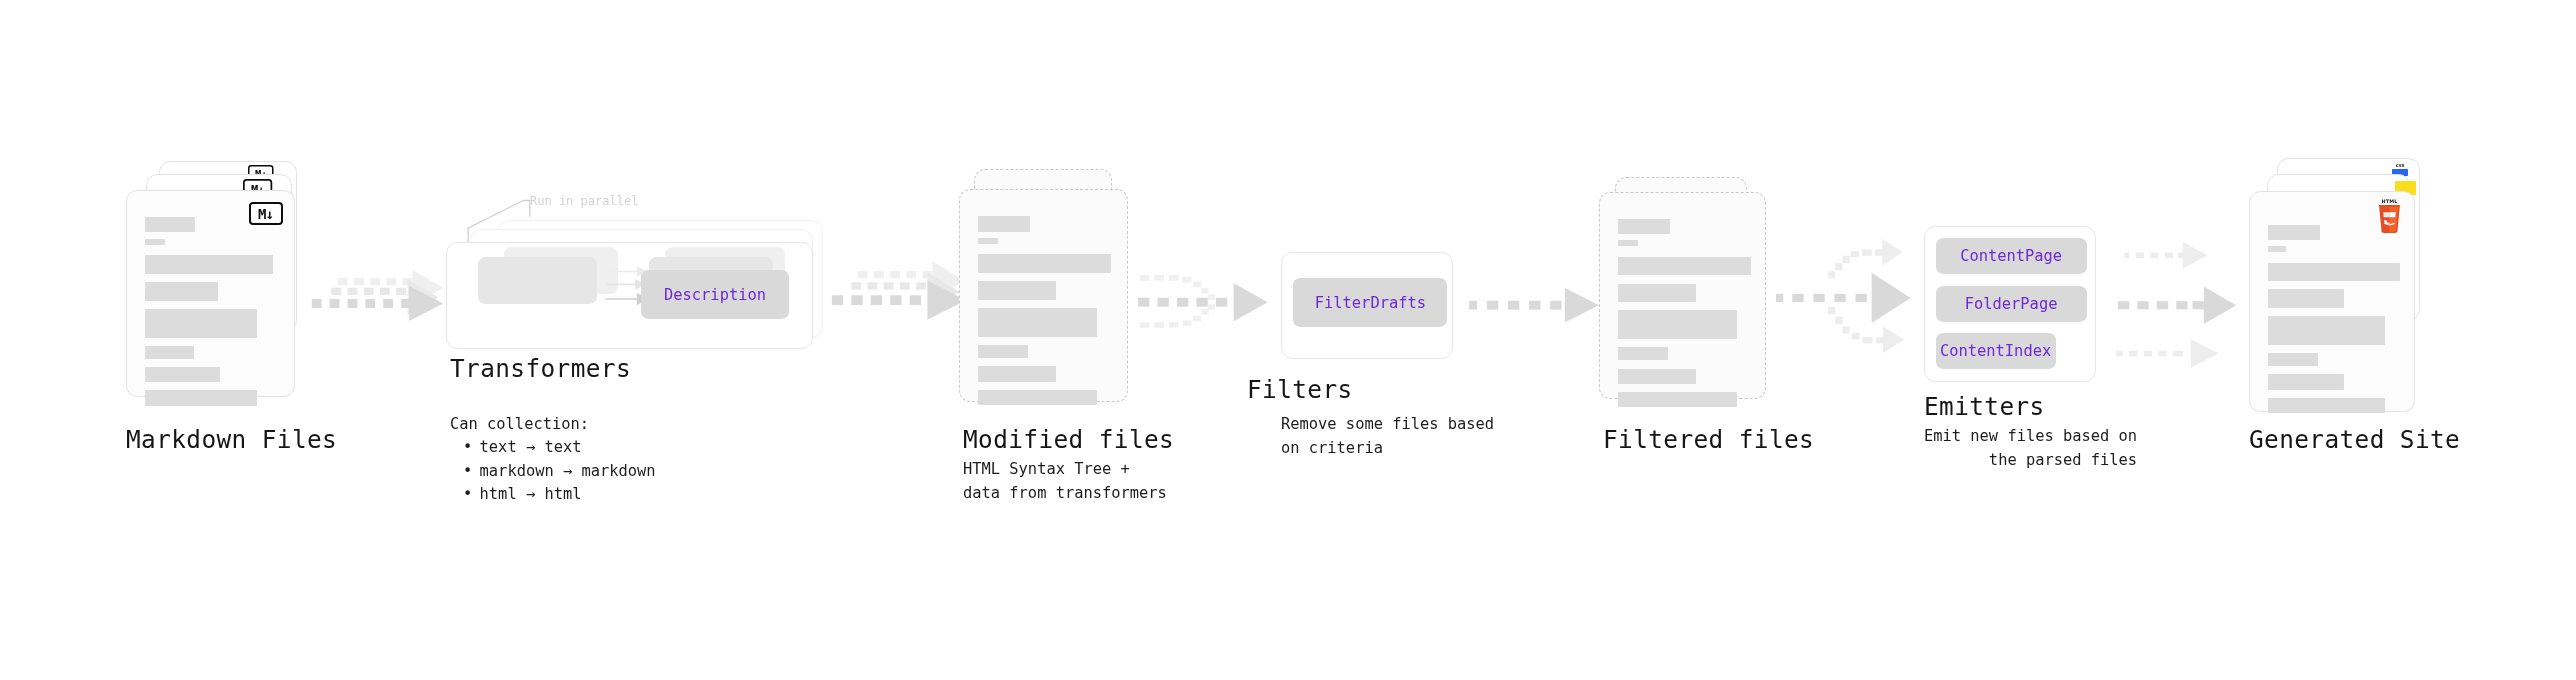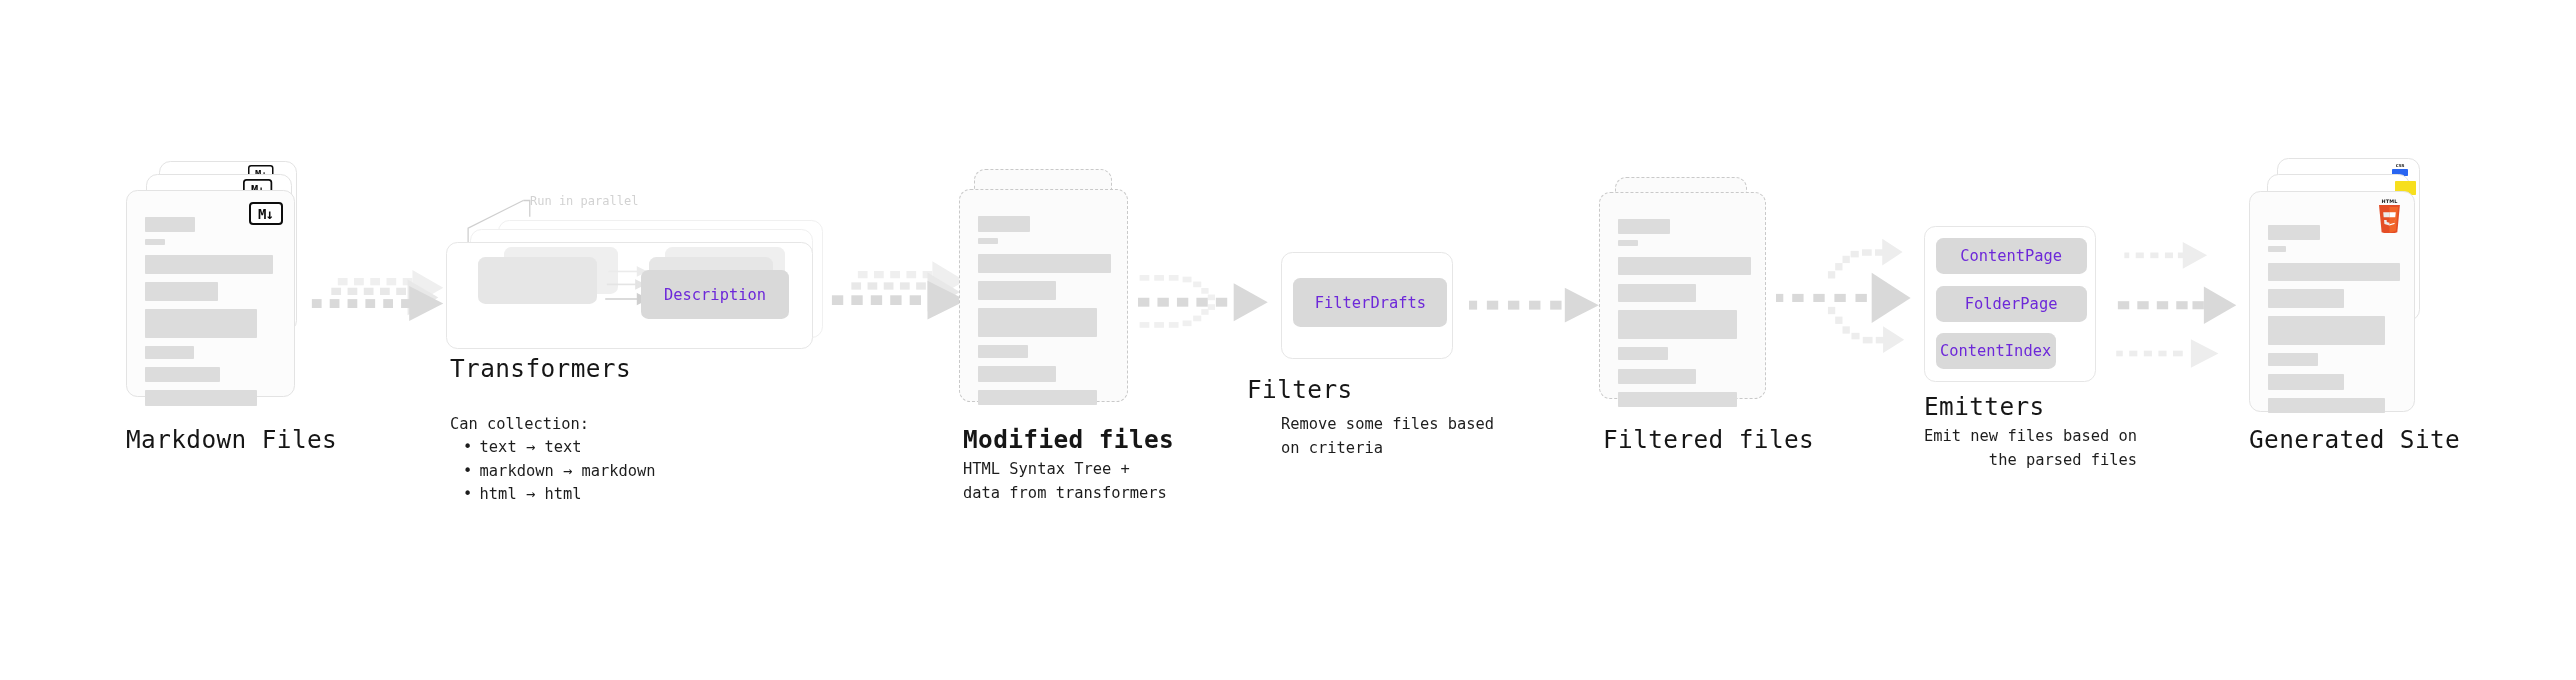--- a/index.html
+++ b/index.html
@@ -250,21 +250,21 @@
         <div class="skel" style="width:19.5px;height:5.7px;margin-bottom:10.6px;"></div>
         <div class="skel" style="width:133px;height:18.7px;margin-bottom:8.1px;"></div>
         <div class="skel" style="width:78px;height:18.7px;margin-bottom:8.1px;"></div>
         <div class="skel" style="width:119px;height:29px;margin-bottom:8.1px;"></div>
         <div class="skel" style="width:50px;height:13px;margin-bottom:8.1px;"></div>
         <div class="skel" style="width:78px;height:15.4px;margin-bottom:8.1px;"></div>
         <div class="skel" style="width:119px;height:15.4px;"></div>
       </div>
     </div>
   </div>
-  <div class="stage-title" style="position:absolute; left:963px; top:425px;font-weight:bold;">Modified files</div>
+  <div class="stage-title" style="position:absolute; left:963px; top:425px;">Modified files</div>
   <div class="stage-desc" style="position:absolute; left:963px; top:458px;">HTML Syntax Tree +
 data from transformers</div>
 
   <svg class="overlay" width="146" height="98" style="left:1138px; top:252px;" viewBox="0 0 180 120">
     <g fill="#f0f0f0">
       <rect x="2" y="28" width="12" height="7"></rect>
         <rect x="20" y="28" width="12" height="7"></rect>
       <rect x="38" y="28" width="12" height="7"></rect>
         <rect x="55" y="30" width="11" height="7"></rect>
       <rect x="68" y="36" width="10" height="7"></rect>

